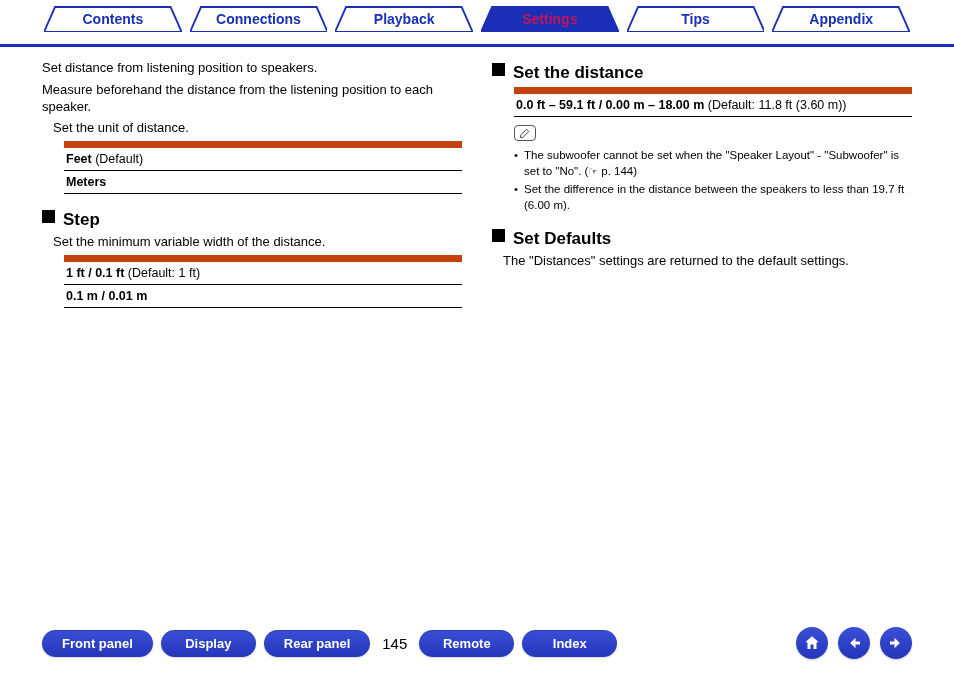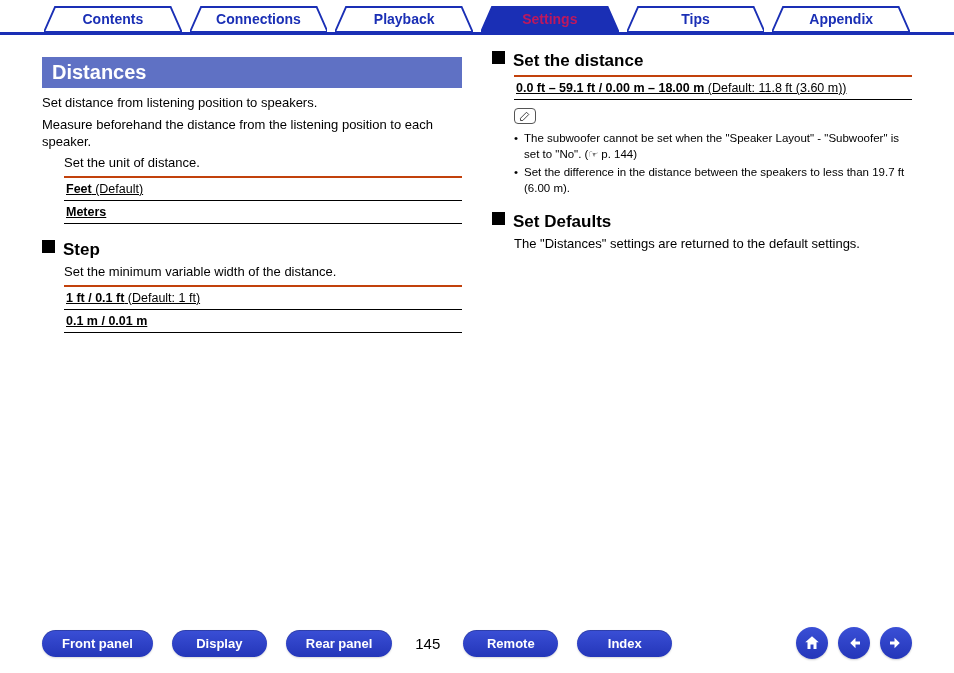--- a/index.html
+++ b/index.html
@@ -11,21 +11,21 @@
     font-size: 13px;
     color: #000;
     background: #fff;
     position: relative;
   }
 
   
   .topnav {
     display: flex;
     gap: 4px;
-    padding: 6px 42px 0 42px;
+    padding: 6px 42px 12px 42px;
     border-bottom: 3px solid #1a2fb5;
     align-items: flex-end;
   }
   .tab {
     position: relative;
     flex: 1;
     height: 26px;
     line-height: 26px;
     text-align: center;
     font-weight: bold;
@@ -62,28 +62,27 @@
     gap: 8px;
     font-weight: bold;
     font-size: 17px;
     margin: 16px 0 4px 0;
   }
   .subhead .sq {
     width: 13px; height: 13px; background:#000; display:inline-block;
     flex: none;
   }
   .subdesc {
-    margin: 2px 0 6px 22px;
+    margin: 2px 0 6px 11px;
     font-size: 13px;
   }
 
   .opt-table {
     margin-left: 22px;
-    border-top: 2px solid #c2410c;
-    text-decoration: underline;
+    border-top: 7px solid #c2410c;
   }
   .opt-row {
     border-bottom: 1px solid #000;
     padding: 4px 2px;
     font-size: 12.5px;
   }
   .opt-row strong { font-weight: bold; }
 
   .note-box { margin: 8px 0 4px 22px; }
   .pencil {
@@ -99,21 +98,21 @@
   .linkish { display:inline-flex; align-items:center; gap:3px; }
   .hand-icon { font-size: 11px; }
 
   
   .bottom {
     position: absolute;
     left: 0; right: 0; bottom: 14px;
     display: flex;
     align-items: center;
     padding: 0 42px;
-    gap: 19px;
+    gap: 8px;
   }
   .pill {
     background: linear-gradient(#3a4fd6, #2436b9);
     color: #fff;
     font-weight: bold;
     font-size: 13px;
     padding: 6px 20px;
     border-radius: 16px;
     text-align: center;
     min-width: 95px;
@@ -175,21 +174,20 @@
     <svg viewBox="0 0 150 26" preserveAspectRatio="none">
         <path d="M12 1 H138 L150 26 H0 Z" fill="#fff" stroke="#1a2fb5" stroke-width="2"></path>
       </svg>
     <span>Appendix</span>
   </div>
 </div>
 
 <div class="page">
 
   <div class="col">
-    <div class="section-title-bar">Distances</div>
     <div class="intro">Set distance from listening position to speakers.</div>
     <div class="intro">Measure beforehand the distance from the listening position to each speaker.</div>
 
     <div class="subdesc">Set the unit of distance.</div>
     <div class="opt-table">
       <div class="opt-row">
         <strong>Feet</strong><span> (Default)</span>
       </div>
       <div class="opt-row">
         <strong>Meters</strong>

